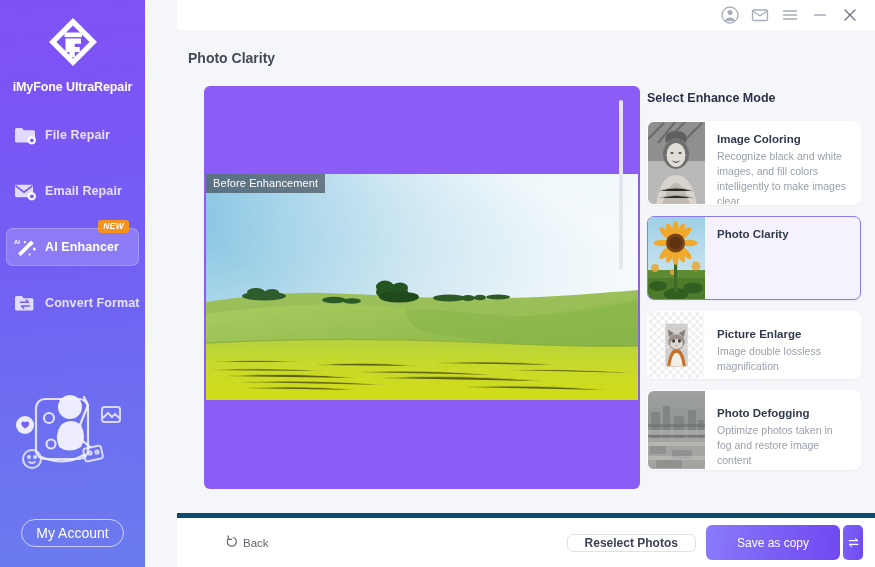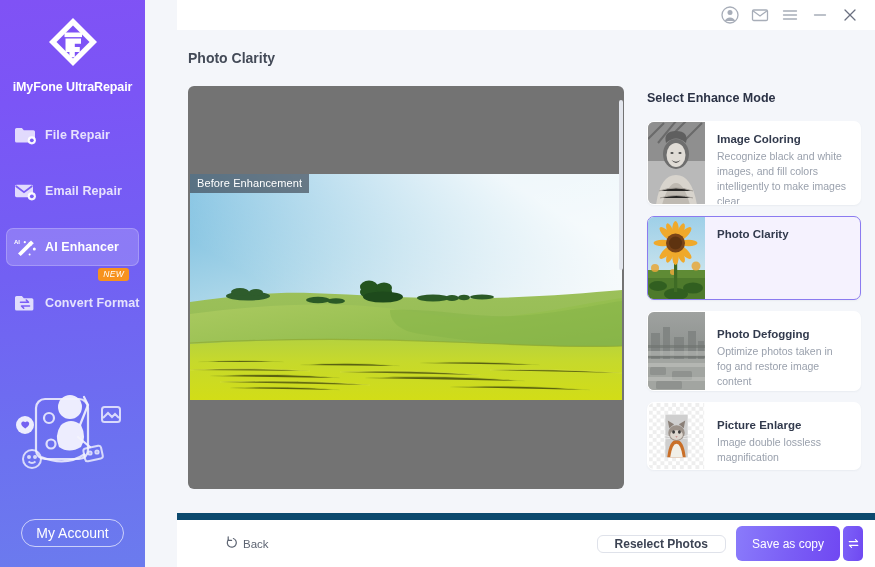--- a/index.html
+++ b/index.html
@@ -64,26 +64,25 @@
     letter-spacing: 0.1px;
     white-space: nowrap;
   }
   .nav-item.active .nav-label { color: #ffffff; }
   .new-badge {
     position: absolute;
     top: -8px; right: 10px;
     background: #f7921e;
     color: #ffffff;
     font-size: 8.5px;
-    font-weight: normal;
+    font-weight: bold;
     font-style: italic;
     padding: 1px 5px 2px 5px;
     border-radius: 3px;
     letter-spacing: 0.3px;
-    margin-top: 48px;
   }
   .side-art {
     position: absolute;
     left: 8px; top: 385px;
     width: 130px; height: 115px;
     opacity: 0.92;
   }
   .account-btn {
     position: absolute;
     left: 21px; bottom: 20px;
@@ -149,23 +148,23 @@
     min-height: 0;
   }
 
   
   #preview-wrap {
     flex: 0 0 436px;
     position: relative;
   }
   #preview-card {
     position: absolute;
-    left: 0; top: 0;
+    left: 16px; top: 0;
     width: 436px; height: 403px;
-    background: #737373;
+    background: #8b5cf6;
     border-radius: 6px;
     overflow: hidden;
   }
   #photo {
     position: absolute;
     left: 2px; top: 88px;
     width: 432px; height: 226px;
     overflow: hidden;
   }
   #photo svg { display: block; }
@@ -245,21 +244,21 @@
   .card-h3 { height: 68px; }
   .card-h4 { height: 80px; }
   .card-h3 .mode-text { padding-top: 16px; }
   .card-h4 .mode-text { padding-top: 16px; }
 
   
   #footer {
     flex: 0 0 54px;
     height: 54px;
     background: #ffffff;
-    border-top: 7px solid #0c4a6e;
+    border-top: 5px solid #0c4a6e;
     display: flex;
     align-items: center;
     padding: 0 12px 0 48px;
     position: relative;
   }
   #back-btn {
     display: flex;
     align-items: center;
     gap: 5px;
     color: #5d6472;
@@ -280,21 +279,21 @@
     background: #ffffff;
     color: #3c4353;
     font-size: 12px;
     font-weight: bold;
     display: flex; align-items: center;
     cursor: pointer;
   }
   .save-group { display: flex; align-items: center; gap: 3px; }
   #save-btn {
     height: 35px;
-    padding: 0 16px;
+    padding: 0 31px;
     border: none;
     border-radius: 6px;
     background: linear-gradient(100deg, #8a7bfb 0%, #7a5df5 55%, #7048f2 100%);
     color: #ffffff;
     font-size: 12px;
     display: flex; align-items: center;
     cursor: pointer;
   }
   #save-more-btn {
     width: 20px; height: 35px;
@@ -624,61 +623,20 @@
               </g>
               <circle cx="27.5" cy="27" r="9.5" fill="#7a4418"></circle>
               <circle cx="27.5" cy="27" r="6.5" fill="#5e3310"></circle>
             </svg>
           </div>
           <div class="mode-text">
             <div class="mode-name">Photo Clarity</div>
           </div>
         </div>
 
-        <div class="mode-card card-h4">
-          <div class="mode-thumb">
-            <svg viewBox="0 0 57 80" preserveAspectRatio="xMidYMid slice">
-              <defs>
-                <linearGradient id="fog" x1="0" y1="0" x2="0" y2="1">
-                  <stop offset="0%" stop-color="#9fa2a0"></stop>
-                  <stop offset="55%" stop-color="#8d918e"></stop>
-                  <stop offset="100%" stop-color="#b4b6b2"></stop>
-                </linearGradient>
-              </defs>
-              <rect width="57" height="80" fill="url(#fog)"></rect>
-              <g fill="#7e8280" opacity="0.85">
-                <rect x="3" y="22" width="9" height="26"></rect>
-                <rect x="15" y="16" width="7" height="32"></rect>
-                <rect x="26" y="26" width="10" height="22"></rect>
-                <rect x="40" y="20" width="8" height="28"></rect>
-                <rect x="50" y="30" width="6" height="18"></rect>
-              </g>
-              <g fill="#6e736f" opacity="0.6">
-                <rect x="0" y="34" width="57" height="3"></rect>
-                <rect x="0" y="44" width="57" height="3"></rect>
-              </g>
-              <rect y="48" width="57" height="32" fill="#a2a5a1"></rect>
-              <g fill="#8d918d" opacity="0.9">
-                <rect x="2" y="56" width="16" height="8" rx="1.5"></rect>
-                <rect x="24" y="60" width="20" height="9" rx="1.5"></rect>
-                <rect x="8" y="70" width="26" height="8" rx="1.5"></rect>
-              </g>
-              <g fill="#c6c8c4" opacity="0.5">
-                <rect y="40" width="57" height="5"></rect>
-                <rect y="52" width="57" height="4"></rect>
-                <rect y="66" width="57" height="4"></rect>
-              </g>
-            </svg>
-          </div>
-          <div class="mode-text">
-            <div class="mode-name">Photo Defogging</div>
-            <div class="mode-desc">Optimize photos taken in fog and restore image content</div>
-          </div>
-        </div>
-
         <div class="mode-card card-h3">
           <div class="mode-thumb" style="background:#ffffff;">
             <svg viewBox="0 0 57 68" preserveAspectRatio="xMidYMid meet">
               <defs>
                 <pattern id="checker" width="8" height="8" patternUnits="userSpaceOnUse">
                   <rect width="8" height="8" fill="#ffffff"></rect>
                   <rect width="4" height="4" fill="#eeeeee"></rect>
                   <rect x="4" y="4" width="4" height="4" fill="#eeeeee"></rect>
                 </pattern>
               </defs>
@@ -701,20 +659,61 @@
                 <path d="M35 35 L42 33"></path>
                   <path d="M35 36.5 L41.5 37"></path>
               </g>
             </svg>
           </div>
           <div class="mode-text">
             <div class="mode-name">Picture Enlarge</div>
             <div class="mode-desc">Image double lossless magnification</div>
           </div>
         </div>
+
+        <div class="mode-card card-h4">
+          <div class="mode-thumb">
+            <svg viewBox="0 0 57 80" preserveAspectRatio="xMidYMid slice">
+              <defs>
+                <linearGradient id="fog" x1="0" y1="0" x2="0" y2="1">
+                  <stop offset="0%" stop-color="#9fa2a0"></stop>
+                  <stop offset="55%" stop-color="#8d918e"></stop>
+                  <stop offset="100%" stop-color="#b4b6b2"></stop>
+                </linearGradient>
+              </defs>
+              <rect width="57" height="80" fill="url(#fog)"></rect>
+              <g fill="#7e8280" opacity="0.85">
+                <rect x="3" y="22" width="9" height="26"></rect>
+                <rect x="15" y="16" width="7" height="32"></rect>
+                <rect x="26" y="26" width="10" height="22"></rect>
+                <rect x="40" y="20" width="8" height="28"></rect>
+                <rect x="50" y="30" width="6" height="18"></rect>
+              </g>
+              <g fill="#6e736f" opacity="0.6">
+                <rect x="0" y="34" width="57" height="3"></rect>
+                <rect x="0" y="44" width="57" height="3"></rect>
+              </g>
+              <rect y="48" width="57" height="32" fill="#a2a5a1"></rect>
+              <g fill="#8d918d" opacity="0.9">
+                <rect x="2" y="56" width="16" height="8" rx="1.5"></rect>
+                <rect x="24" y="60" width="20" height="9" rx="1.5"></rect>
+                <rect x="8" y="70" width="26" height="8" rx="1.5"></rect>
+              </g>
+              <g fill="#c6c8c4" opacity="0.5">
+                <rect y="40" width="57" height="5"></rect>
+                <rect y="52" width="57" height="4"></rect>
+                <rect y="66" width="57" height="4"></rect>
+              </g>
+            </svg>
+          </div>
+          <div class="mode-text">
+            <div class="mode-name">Photo Defogging</div>
+            <div class="mode-desc">Optimize photos taken in fog and restore image content</div>
+          </div>
+        </div>
       </div>
     </div>
 
     <div id="footer">
       <div id="back-btn">
         <span>
           <svg width="13" height="13" viewBox="0 0 13 13">
               <path d="M3.2 4.0 a4.5 4.5 0 105.2 -1.5" fill="none" stroke="#5d6472" stroke-width="1.2" stroke-linecap="round"></path>
               <path d="M3.2 0.8 L3.2 4.4 L6.6 4.4" fill="none" stroke="#5d6472" stroke-width="1.2" stroke-linecap="round" stroke-linejoin="round"></path>
             </svg>

